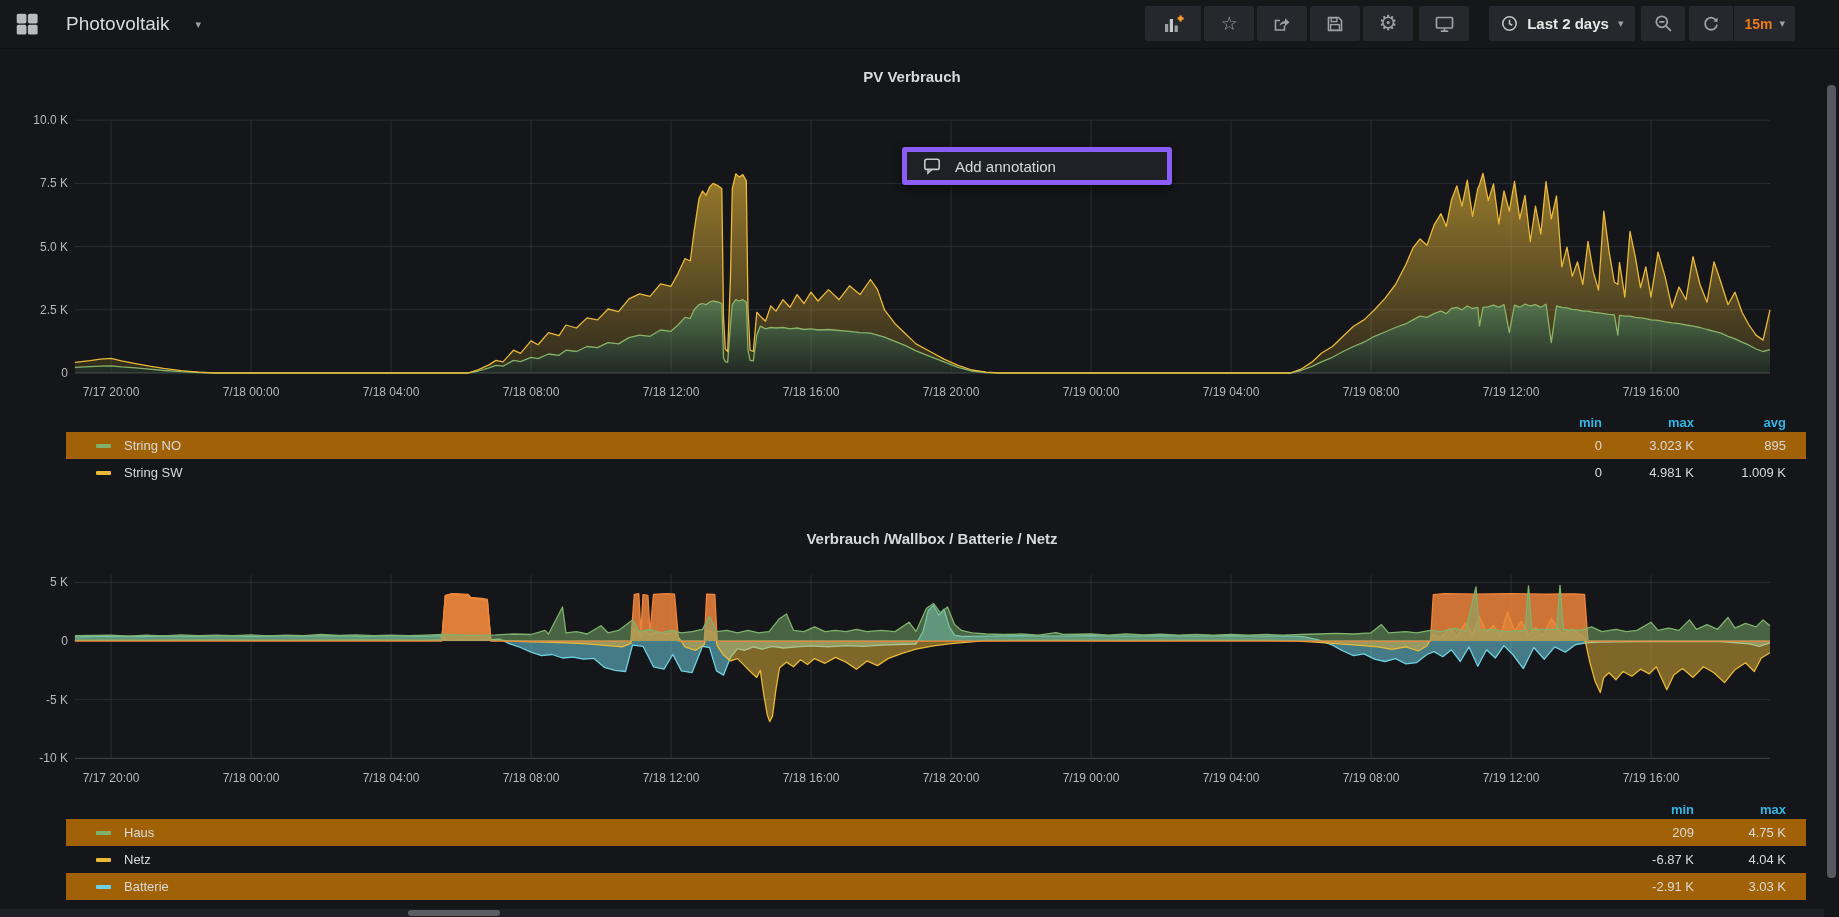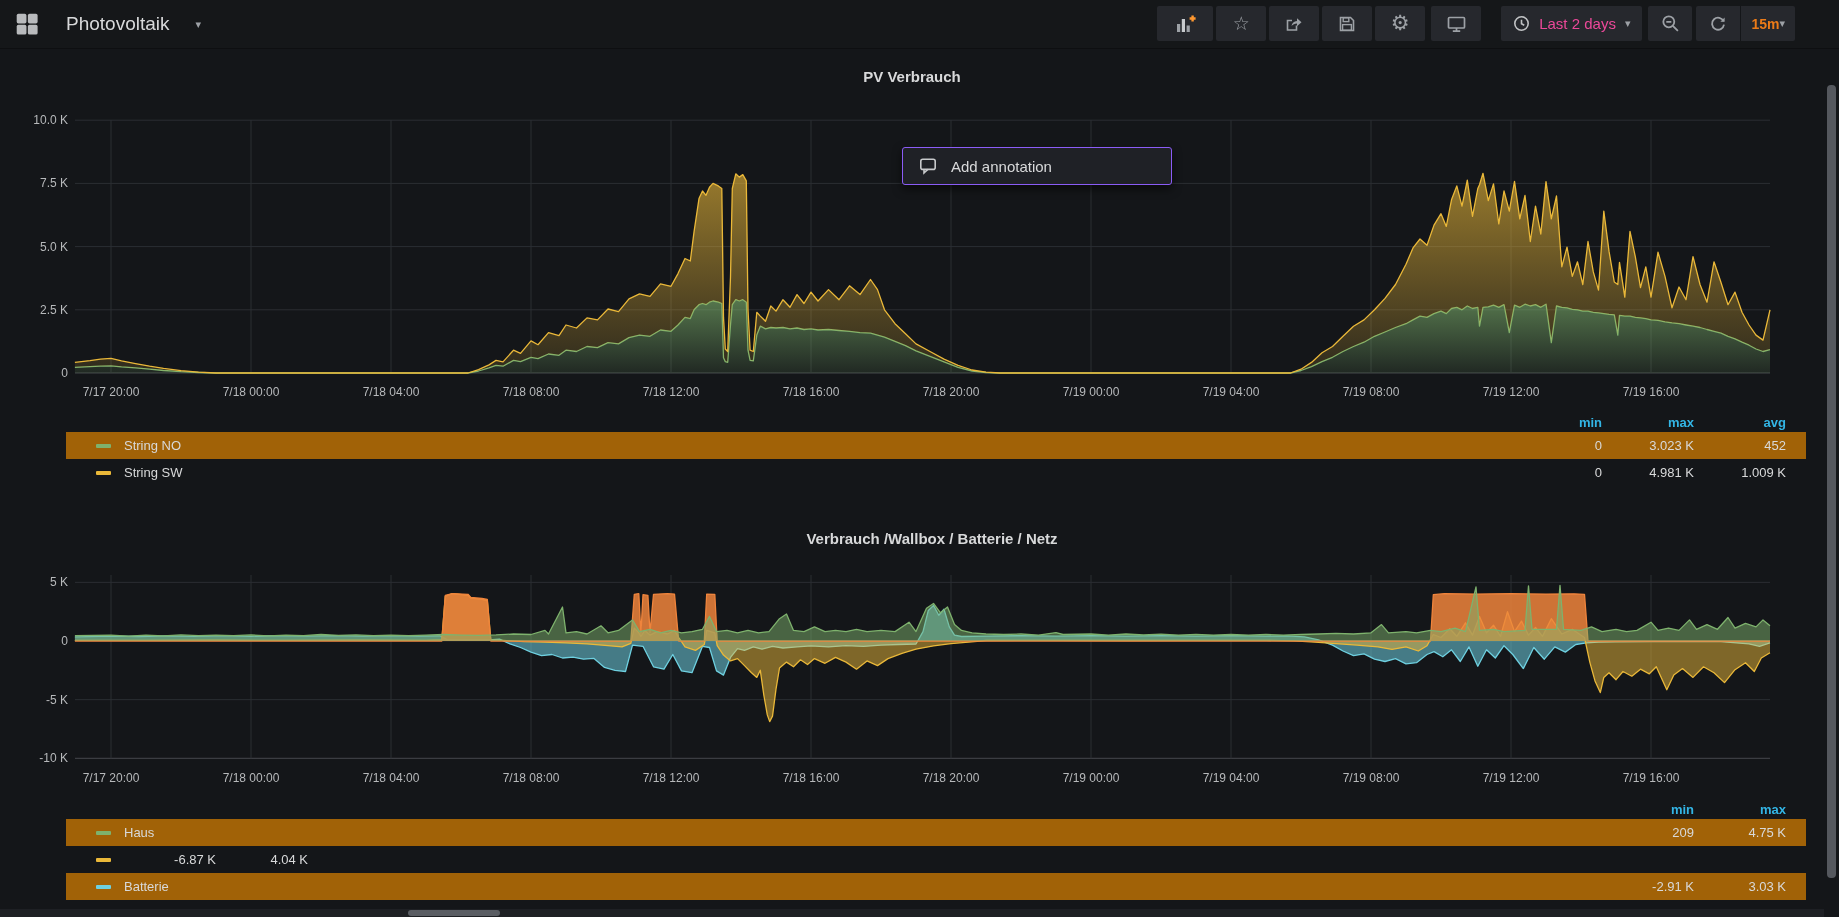--- a/index.html
+++ b/index.html
@@ -12,45 +12,45 @@
   .brand-title{font-size:19px;color:#d8d9da;}
   .caret{font-family:"DejaVu Sans",sans-serif;font-size:11px;color:#9da1a6;}
   #toolbar{position:absolute;right:44px;top:6px;height:35px;display:flex;align-items:center;}
   .tb-btn{height:35px;background:#26282d;border-radius:2px;display:flex;align-items:center;
           justify-content:center;cursor:pointer;color:#9da1a6;}
   .w50{width:50px;}.w56{width:56px;}.w44{width:44px;}
   .gap3{margin-left:3px;}.gap6{margin-left:6px;}.gap20{margin-left:20px;}.gap4{margin-left:4px;}
   .tb-glyph{font-family:"DejaVu Sans",sans-serif;font-size:19px;line-height:1;color:#9da1a6;}
   .timebox{height:35px;background:#26282d;border-radius:2px;display:flex;align-items:center;
            padding:0 12px;gap:9px;cursor:pointer;}
-  .timebox-label{font-size:15px;color:#ec4899;}
+  .timebox-label{font-size:15px;color:#e5e5e5;font-weight:bold;}
   .refreshbox{height:35px;background:#26282d;border-radius:2px;display:flex;align-items:stretch;cursor:pointer;}
   .refresh-seg1{width:44px;display:flex;align-items:center;justify-content:center;}
   .refresh-div{width:1px;background:#141619;}
-  .refresh-seg2{display:flex;align-items:center;padding:0 10px;}
+  .refresh-seg2{display:flex;align-items:center;padding:0 10px;gap:7px;}
   .refresh-label{font-size:14px;font-weight:bold;color:#eb7b18;}
   
   .panel-title{position:absolute;left:0;width:1824px;text-align:center;font-size:15px;
                font-weight:bold;color:#d8d9da;cursor:pointer;}
   #p1-title{top:68px;} #p2-title{top:530px;padding-left:20px;}
   .chart-svg{position:absolute;left:0;width:1839px;}
   #chart1{top:100px;height:300px;} #chart2{top:565px;height:225px;}
   
   .legend{position:absolute;left:66px;right:33px;font-size:13px;}
   #legend1{top:413px;} #legend2{top:800px;}
   .lg-header{display:flex;justify-content:flex-end;align-items:center;height:19px;padding-right:20px;}
   .lg-hcell{width:92px;text-align:right;color:#33b5e5;font-weight:bold;cursor:pointer;}
   .lg-row{display:flex;align-items:center;height:27px;padding-right:20px;}
   .lg-row.stripe{background:#a16207;}
   .lg-swatch{width:15px;height:4px;border-radius:1px;margin-left:30px;margin-right:13px;flex:none;}
   .lg-label{flex:1;color:#d8d9da;cursor:pointer;}
   .lg-val{width:92px;text-align:right;color:#d8d9da;}
   
   #popup{position:absolute;left:902px;top:147px;width:270px;height:38px;background:#1f2126;
-         border:1px solid #8b5cf6;border-radius:3px;box-shadow:0 4px 10px rgba(0,0,0,.55);
+         border:5px solid #8b5cf6;border-radius:3px;box-shadow:0 4px 10px rgba(0,0,0,.55);
          display:flex;align-items:center;gap:13px;padding:0 15px;box-sizing:border-box;
          font-size:15px;color:#d8d9da;cursor:pointer;z-index:5;}
   
   #vscroll{position:absolute;right:3px;top:85px;width:9px;height:793px;background:#55585e;
            border-radius:4px;cursor:pointer;}
   #hscroll-track{position:absolute;left:0;bottom:0;width:1824px;height:8px;background:#1e2024;}
   #hscroll-thumb{position:absolute;left:408px;bottom:1px;width:92px;height:6px;background:#5a5d63;
            border-radius:3px;cursor:pointer;}
   svg{display:block;}
 </style>
@@ -190,21 +190,21 @@
       <div class="lg-header">
         <div class="lg-hcell">min</div>
         <div class="lg-hcell">max</div>
         <div class="lg-hcell">avg</div>
       </div>
       <div class="lg-row stripe">
         <div class="lg-swatch" style="background: rgb(126, 178, 109);"></div>
         <div class="lg-label">String NO</div>
         <div class="lg-val">0</div>
         <div class="lg-val">3.023 K</div>
-        <div class="lg-val">452</div>
+        <div class="lg-val">895</div>
       </div>
       <div class="lg-row">
         <div class="lg-swatch" style="background: rgb(234, 184, 57);"></div>
         <div class="lg-label">String SW</div>
         <div class="lg-val">0</div>
         <div class="lg-val">4.981 K</div>
         <div class="lg-val">1.009 K</div>
       </div>
     </div>
 
@@ -266,20 +266,21 @@
         <div class="lg-hcell">max</div>
       </div>
       <div class="lg-row stripe">
         <div class="lg-swatch" style="background: rgb(126, 178, 109);"></div>
         <div class="lg-label">Haus</div>
         <div class="lg-val">209</div>
         <div class="lg-val">4.75 K</div>
       </div>
       <div class="lg-row">
         <div class="lg-swatch" style="background: rgb(234, 184, 57);"></div>
+        <div class="lg-label">Netz</div>
         <div class="lg-val">-6.87 K</div>
         <div class="lg-val">4.04 K</div>
       </div>
       <div class="lg-row stripe">
         <div class="lg-swatch" style="background: rgb(110, 208, 224);"></div>
         <div class="lg-label">Batterie</div>
         <div class="lg-val">-2.91 K</div>
         <div class="lg-val">3.03 K</div>
       </div>
     </div>

